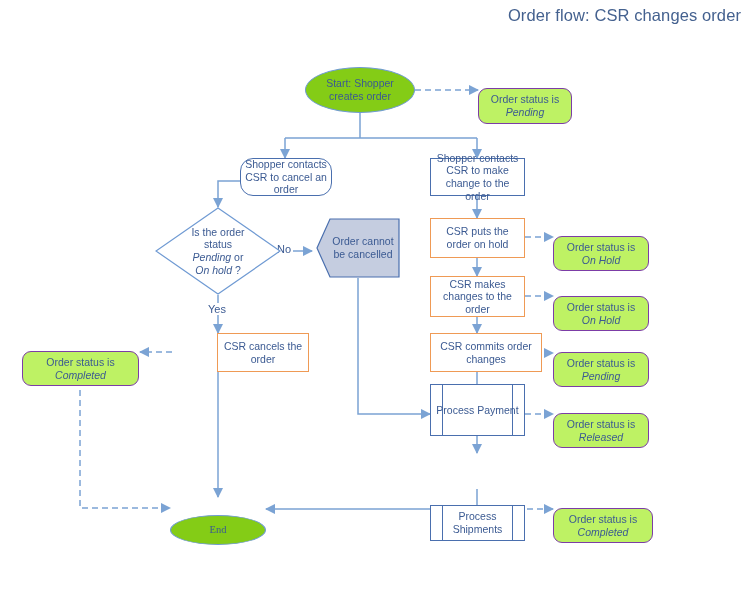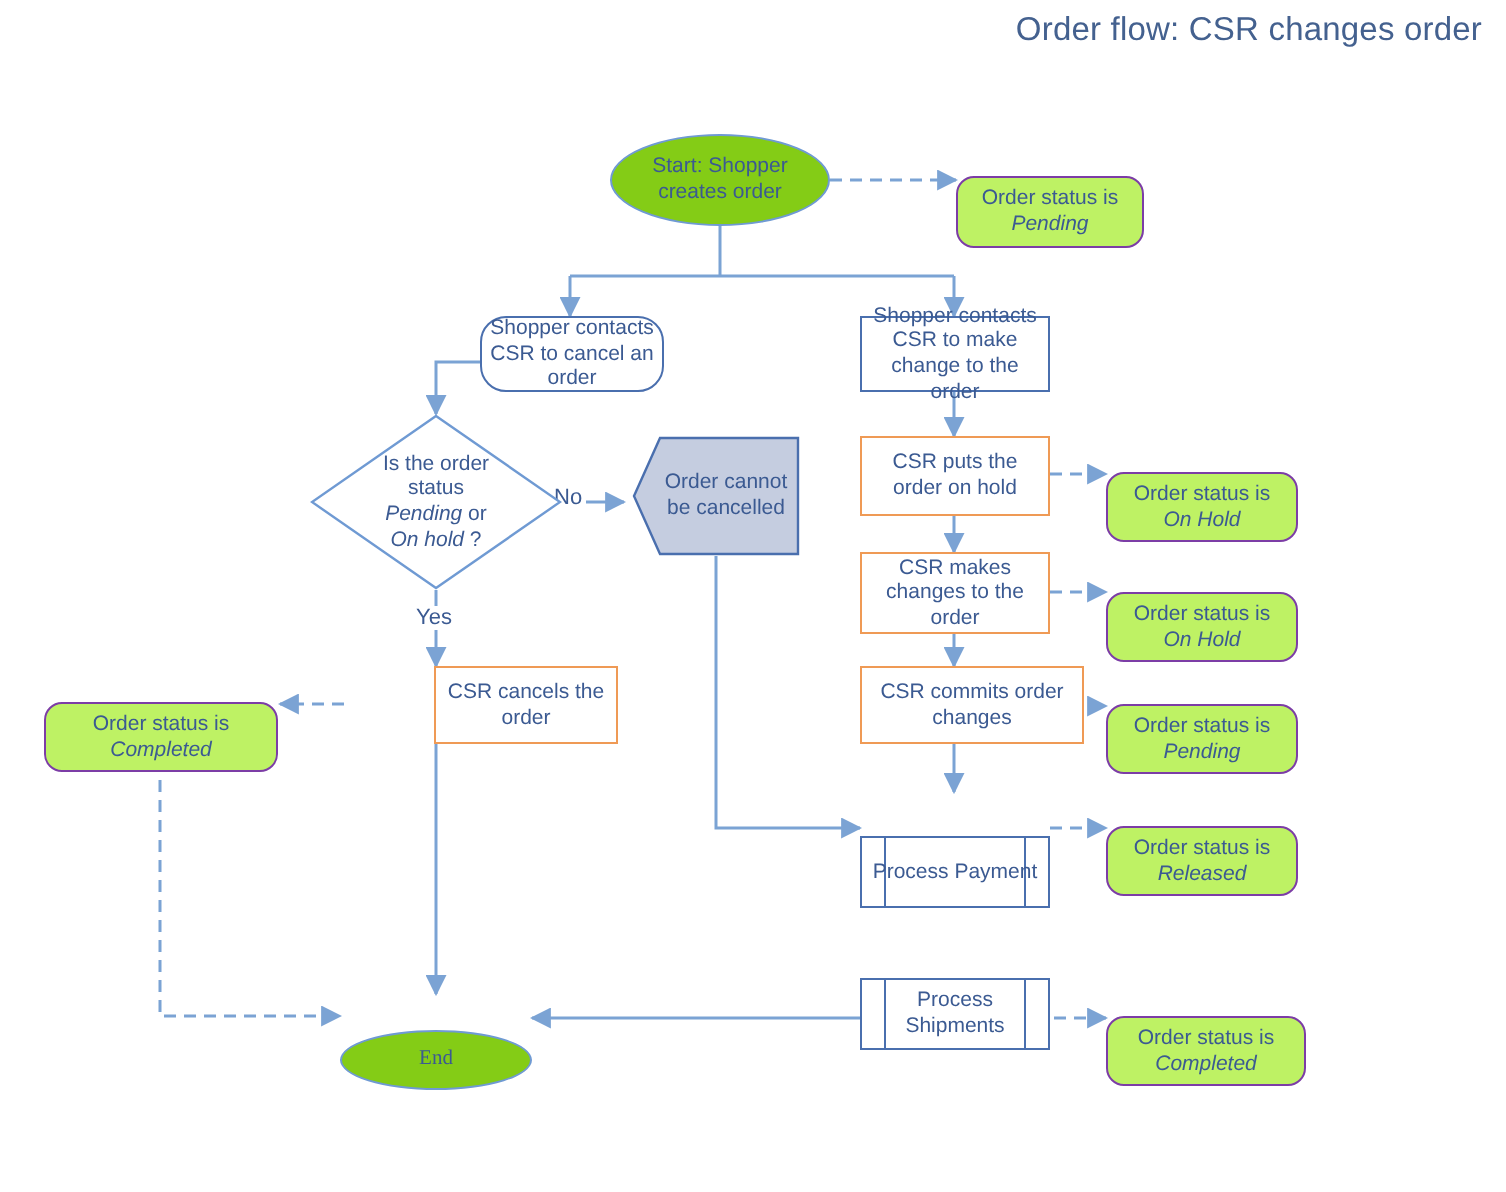--- a/index.html
+++ b/index.html
@@ -186,21 +186,21 @@
     <span class="txt">CSR cancels the order</span>
   </div>
 
   <div class="node status" style="left:22px;top:335px;width:117px;height:35px;">
     <span class="txt">
       <span>Order status is</span><br>
       <i>Completed</i>
     </span>
   </div>
 
-  <div class="node subproc" style="left:430px;top:418px;width:95px;height:36px;">
+  <div class="node subproc" style="left:430px;top:384px;width:95px;height:52px;">
     <span class="txt">Process Payment</span>
   </div>
 
   <div class="node status" style="left:553px;top:397px;width:96px;height:35px;">
     <span class="txt">
       <span>Order status is</span><br>
       <i>Released</i>
     </span>
   </div>
 

